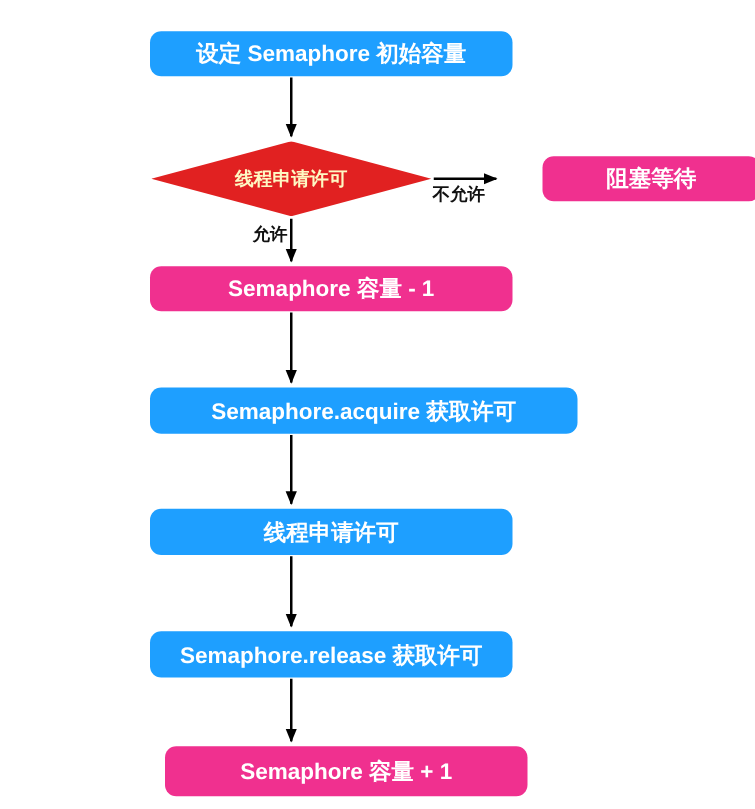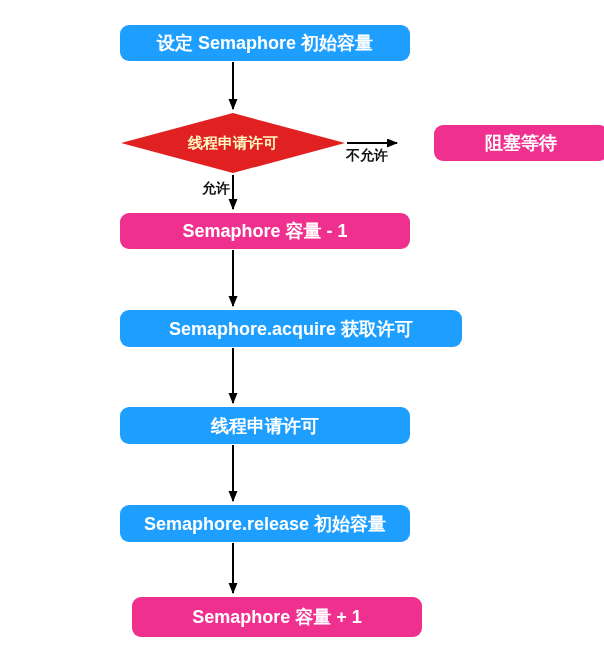--- a/index.html
+++ b/index.html
@@ -37,21 +37,21 @@
   <div class="diamond" style="left:121px;top:113px;width:224px;height:60px;">线程申请许可</div>
 
   <div class="node pink" style="left:402px;top:125px;width:174px;height:36px;">阻塞等待</div>
 
   <div class="node pink" style="left:88px;top:213px;width:290px;height:36px;text-align:right;">Semaphore 容量 - 1</div>
 
   <div class="node blue" style="left:88px;top:310px;width:342px;height:37px;">Semaphore.acquire 获取许可</div>
 
   <div class="node blue" style="left:88px;top:407px;width:290px;height:37px;">线程申请许可</div>
 
-  <div class="node blue" style="left:88px;top:505px;width:290px;height:37px;">Semaphore.release 初始容量</div>
+  <div class="node blue" style="left:88px;top:505px;width:290px;height:37px;">Semaphore.release 获取许可</div>
 
   <div class="node pink" style="left:100px;top:597px;width:290px;height:40px;">Semaphore 容量 + 1</div>
 
   <div class="edge-label" style="left:202px;top:182px;font-family:Liberation Mono, monospace;">允许</div>
 
   <div class="edge-label" style="left:346px;top:148px;">不允许</div>
 
   <svg class="arrows" width="604" height="647" viewBox="0 0 604 647">
     <defs>
       <marker id="ah" markerUnits="userSpaceOnUse" markerWidth="12" markerHeight="10" refX="10" refY="4.5" orient="auto">

